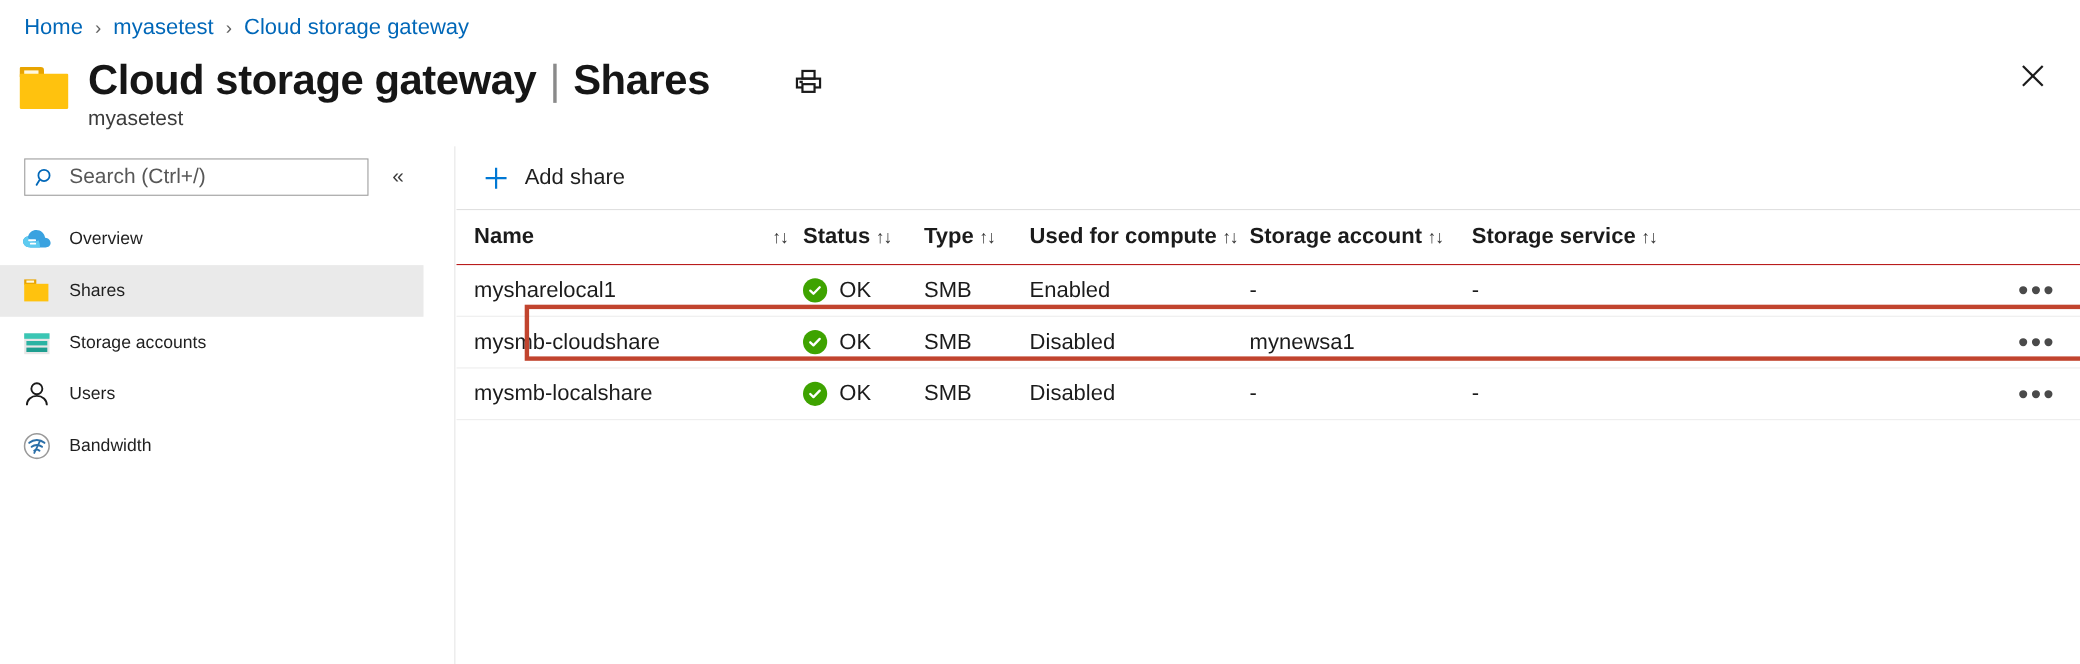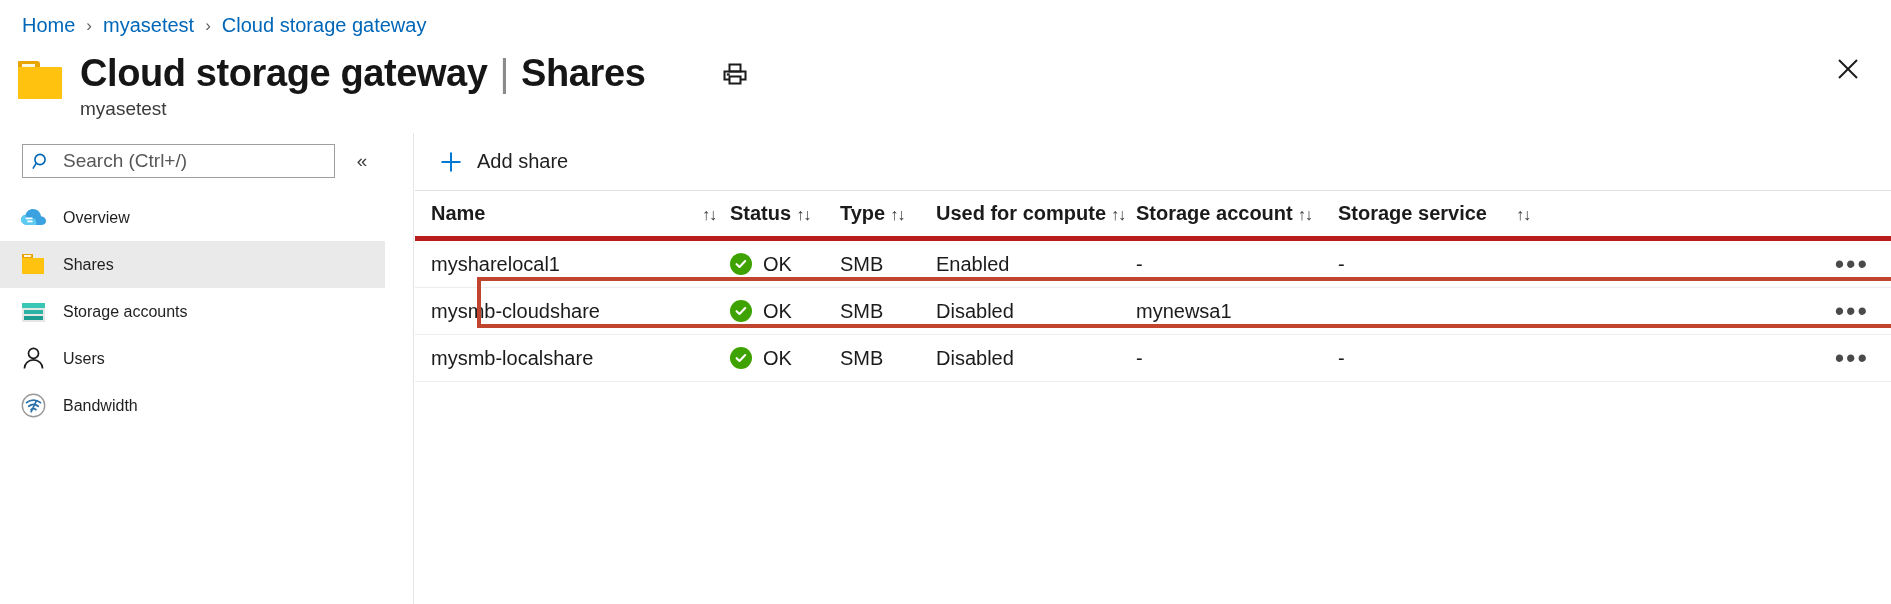--- a/index.html
+++ b/index.html
@@ -228,37 +228,37 @@
   .tbl-row {
     display: flex; align-items: center;
     height: 47px;
     padding-left: 16px;
     border-bottom: 1px solid #ededed;
   }
   .tbl-head {
     height: 50px;
     font-weight: 600;
     color: #1b1b1b;
-    border-bottom: 5px solid #b91c1c;
+    border-bottom: 1px solid #b91c1c;
   }
   .tbl-head .c { display: flex; align-items: baseline; }
   .sort-ico {
     font-size: 16px;
     color: #3b3b3b;
     margin-left: 5px;
     letter-spacing: -1px;
     font-weight: 400;
     white-space: nowrap;
   }
   .c-name    { width: 299px; flex: none; display:flex; justify-content: space-between; padding-right: 14px;}
   .c-status  { width: 110px; flex: none; }
   .c-type    { width: 96px;  flex: none; }
   .c-compute { width: 200px; flex: none; }
   .c-account { width: 202px; flex: none; }
-  .c-service { width: 200px; flex: none; gap: 24px; }
+  .c-service { width: 200px; flex: none; }
   .c-more    { flex: 1; display: flex; justify-content: flex-end; padding-right: 22px; }
 
   .status-cell { display: flex; align-items: center; }
   .ok-badge {
     width: 22px; height: 22px;
     border-radius: 50%;
     background: #3ea300;
     margin-right: 11px;
     display: flex; align-items: center; justify-content: center;
     flex: none;

